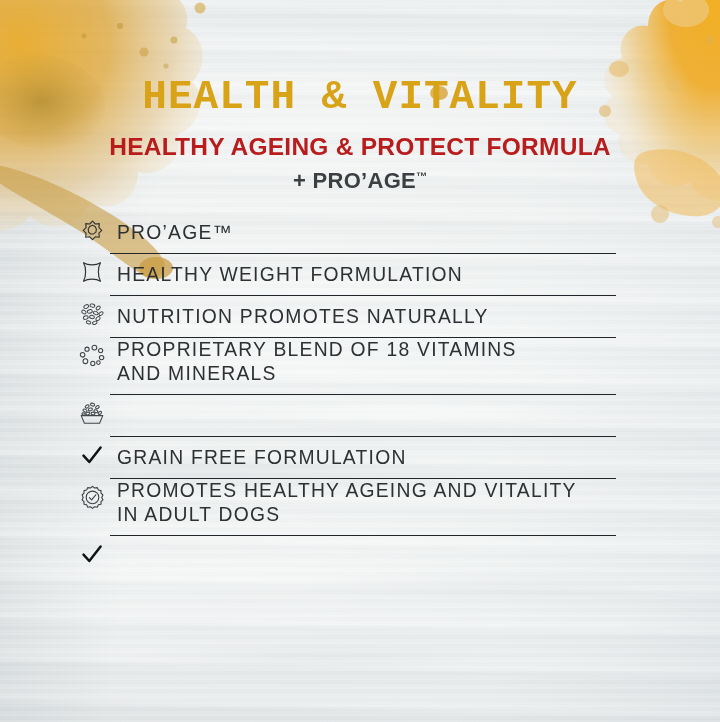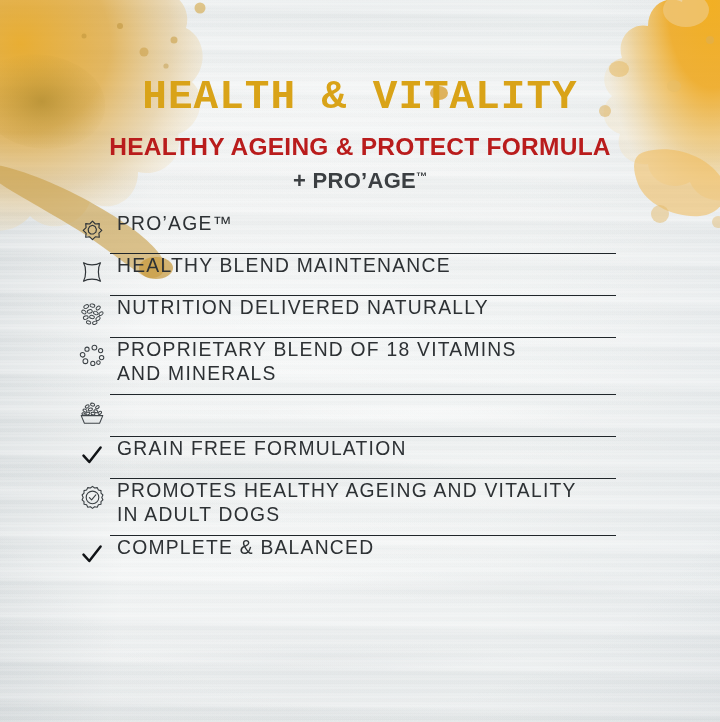--- a/index.html
+++ b/index.html
@@ -129,21 +129,21 @@
   .features {
     position: absolute;
     top: 212px;
     left: 0;
     width: 720px;
   }
 
   .feature {
     position: relative;
     display: flex;
-    align-items: flex-start;
+    align-items: flex-end;
     min-height: 42px;
   }
 
   .feature-icon {
     position: absolute;
     left: 76px;
     top: 2px;
     width: 32px;
     height: 32px;
     display: flex;
@@ -269,21 +269,21 @@
           </div>
           <div class="feature-rule" style="bottom: 0px;"></div>
         </div>
         <div class="feature">
           <span class="feature-icon">
             <svg width="26" height="26" viewBox="0 0 26 26" fill="none" stroke="#2f3438" stroke-width="1.2" stroke-linejoin="round" stroke-linecap="round">
       <path d="M4.5 3.8 C9 6.6 17 6.6 21.5 3.8 C18.7 8.3 18.7 17.7 21.5 22.2 C17 19.4 9 19.4 4.5 22.2 C7.3 17.7 7.3 8.3 4.5 3.8 Z"></path>
     </svg>
           </span>
           <div class="feature-body">
-            <div class="feature-text">HEALTHY BLEND MAINTENANCE</div>
+            <div class="feature-text">HEALTHY WEIGHT FORMULATION</div>
           </div>
           <div class="feature-rule" style="bottom: 0px;"></div>
         </div>
         <div class="feature">
           <span class="feature-icon">
             <svg width="27" height="27" viewBox="0 0 27 27" fill="none" stroke="#40464a" stroke-width="0.95">
       <ellipse cx="7.2" cy="5.6" rx="2.5" ry="1.7" transform="rotate(-28 7.2 5.6)"></ellipse>
       <ellipse cx="13.4" cy="4.6" rx="2.4" ry="1.6" transform="rotate(16 13.4 4.6)"></ellipse>
       <ellipse cx="19.2" cy="7.0" rx="2.4" ry="1.6" transform="rotate(-42 19.2 7.0)"></ellipse>
       <ellipse cx="4.9" cy="11.0" rx="2.4" ry="1.6" transform="rotate(34 4.9 11.0)"></ellipse>
@@ -291,21 +291,21 @@
       <ellipse cx="16.8" cy="12.0" rx="2.4" ry="1.6" transform="rotate(26 16.8 12.0)"></ellipse>
       <ellipse cx="22.0" cy="12.6" rx="2.3" ry="1.5" transform="rotate(-34 22.0 12.6)"></ellipse>
       <ellipse cx="6.8" cy="16.6" rx="2.5" ry="1.7" transform="rotate(-22 6.8 16.6)"></ellipse>
       <ellipse cx="13.0" cy="16.0" rx="2.4" ry="1.6" transform="rotate(12 13.0 16.0)"></ellipse>
       <ellipse cx="19.0" cy="17.6" rx="2.4" ry="1.6" transform="rotate(-40 19.0 17.6)"></ellipse>
       <ellipse cx="9.6" cy="21.4" rx="2.3" ry="1.5" transform="rotate(20 9.6 21.4)"></ellipse>
       <ellipse cx="15.8" cy="21.8" rx="2.3" ry="1.5" transform="rotate(-18 15.8 21.8)"></ellipse>
     </svg>
           </span>
           <div class="feature-body">
-            <div class="feature-text">NUTRITION DELIVERED NATURALLY</div>
+            <div class="feature-text">NUTRITION PROMOTES NATURALLY</div>
           </div>
           <div class="feature-rule" style="bottom: 0px;"></div>
         </div>
         <div class="feature">
           <span class="feature-icon">
             <svg width="28" height="26" viewBox="0 0 28 26" fill="none" stroke="#3d4347" stroke-width="1.05">
       <circle cx="9.0" cy="6.2" r="2.1"></circle>
       <circle cx="16.4" cy="4.6" r="2.4"></circle>
       <circle cx="22.6" cy="7.6" r="2.1"></circle>
       <circle cx="4.6" cy="11.8" r="2.3"></circle>
@@ -363,20 +363,17 @@
 IN ADULT DOGS</div>
           </div>
           <div class="feature-rule" style="bottom: 0px;"></div>
         </div>
         <div class="feature">
           <span class="feature-icon">
             <svg width="24" height="24" viewBox="0 0 24 24" fill="none" stroke="#111417" stroke-width="2.5" stroke-linecap="round" stroke-linejoin="round">
       <path d="M3.5 12.6 9.3 19.0 20.6 4.6"></path>
     </svg>
           </span>
-          <div class="feature-body">
-            <div class="feature-text">COMPLETE &amp; BALANCED</div>
-          </div>
         </div>
       </div>
 
   </div>
 </div>
 
 </body></html>

